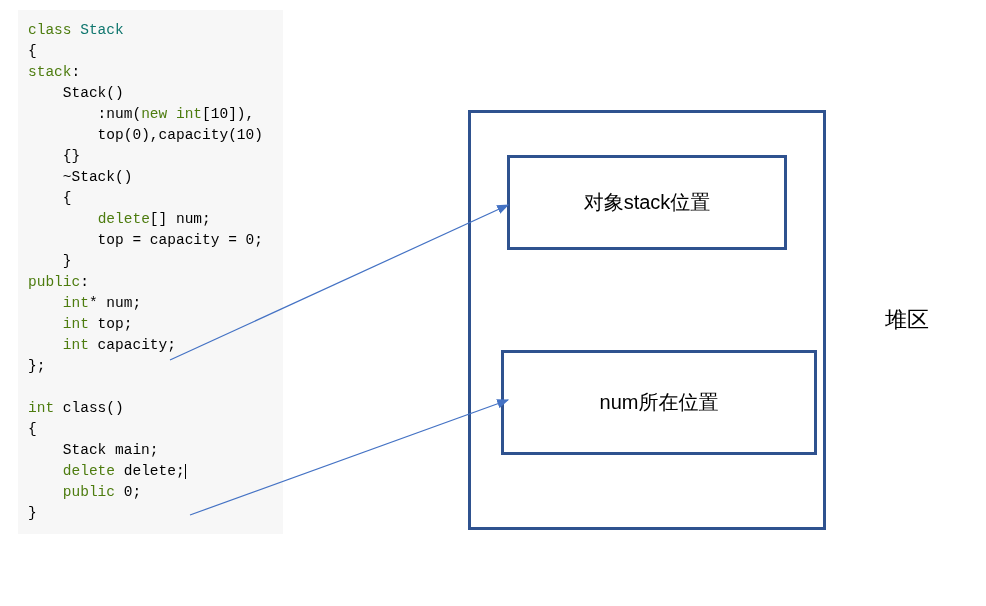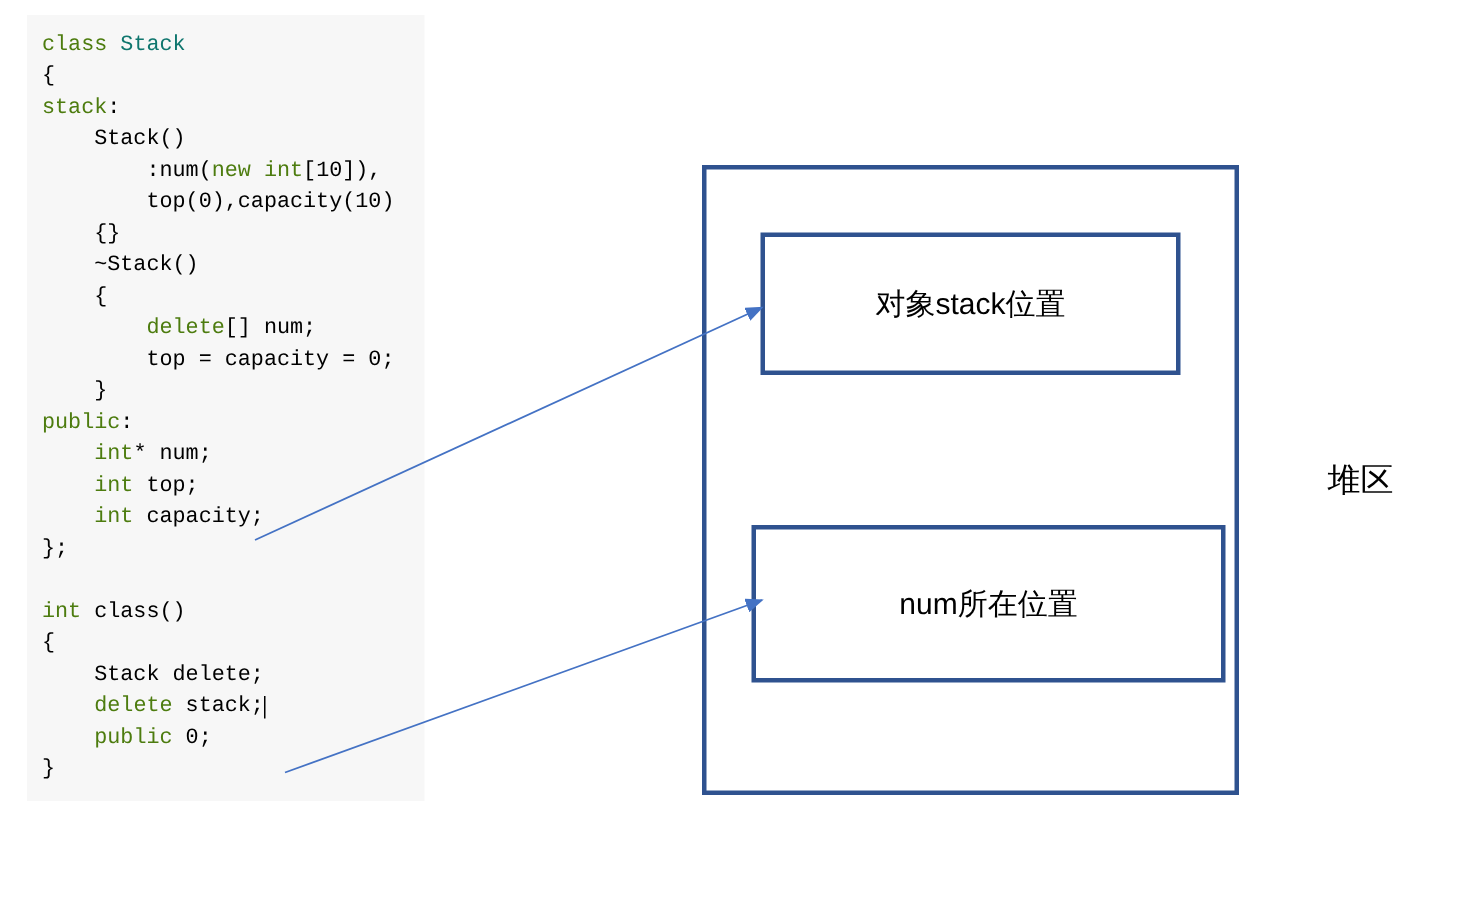--- a/index.html
+++ b/index.html
@@ -102,22 +102,22 @@
 <span>        top = capacity = </span><span>0</span><span>;</span>
 <span>    }</span>
 <span class="kw">public</span><span>:</span>
 <span>    </span><span class="kw">int</span><span>* num;</span>
 <span>    </span><span class="kw">int</span><span> top;</span>
 <span>    </span><span class="kw">int</span><span> capacity;</span>
 <span>};</span>
 <span></span>
 <span class="kw">int</span><span> class()</span>
 <span>{</span>
-<span>    Stack delete;</span>
-<span>    </span><span class="kw">delete</span><span> stack;</span><span class="cursor"></span>
+<span>    Stack main;</span>
+<span>    </span><span class="kw">delete</span><span> delete;</span><span class="cursor"></span>
 <span>    </span><span class="kw">public</span><span> </span><span>0</span><span>;</span>
 <span>}</span></pre>
 </div>
 
 <div class="outer-box"></div>
 <div class="inner-box box1">
   <span>对象stack位置</span>
 </div>
 <div class="inner-box box2">
   <span>num所在位置</span>

